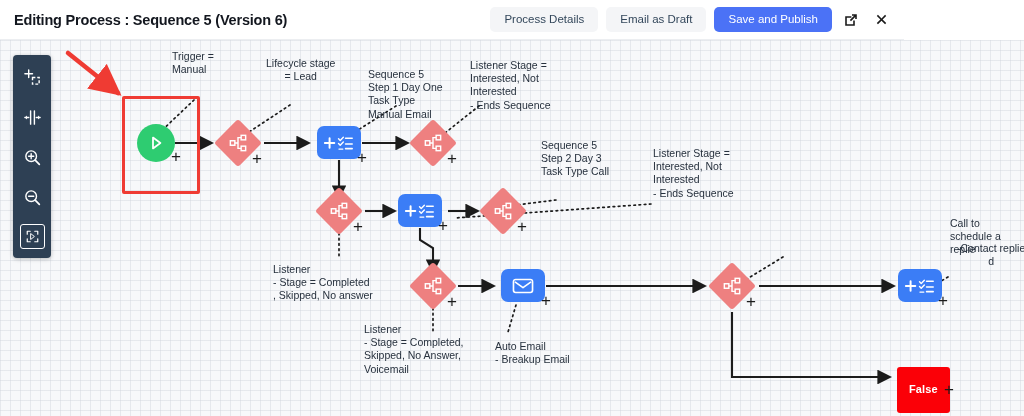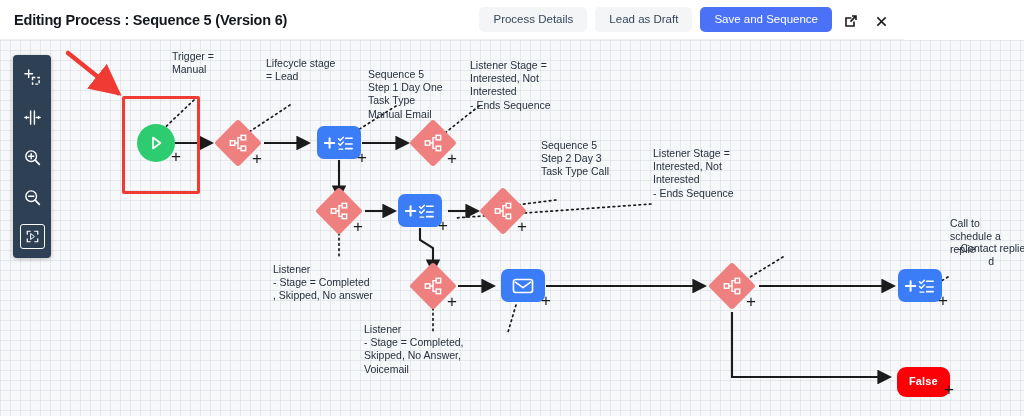--- a/index.html
+++ b/index.html
@@ -14,21 +14,21 @@
   .header{
     position:absolute;left:0;top:0;width:904px;height:40px;
     background:#ffffff;display:flex;align-items:center;
     box-sizing:border-box;padding:0 12px 0 14px;
     border-bottom:1px solid #eceef1;
   }
   .title{
     font-size:14.5px;font-weight:bold;color:#13171f;letter-spacing:-0.2px;
     white-space:nowrap;
   }
-  .hdr-right{margin-left:auto;display:flex;align-items:flex-end;gap:8px;}
+  .hdr-right{margin-left:auto;display:flex;align-items:center;gap:8px;}
   .btn{
     font-family:"Liberation Sans",sans-serif;
     font-size:11.5px;border:none;border-radius:5px;
     padding:7px 14px;cursor:pointer;white-space:nowrap;line-height:1;
   }
   .btn-ghost{background:#f4f5f7;color:#33475b;}
   .btn-primary{background:#4b72f6;color:#ffffff;font-weight:500;}
   .icon-btn{
     width:22px;height:22px;display:flex;align-items:center;justify-content:center;
     cursor:pointer;background:transparent;border:none;padding:0;
@@ -74,22 +74,22 @@
   .node-diamond > .dico{transform:rotate(-45deg);display:block;}
   .node-task{
     width:44px;height:33px;border-radius:7px;background:#3b7df6;
     display:flex;align-items:center;justify-content:center;
   }
   .node-email{
     width:44px;height:33px;border-radius:7px;background:#3b7df6;
     display:flex;align-items:center;justify-content:center;
   }
   .badge-false{
-    background:#fb0007;color:#ffffff;border-radius:9px;
-    font-size:11px;font-weight:bold;padding:8px 12px;line-height:1.25;
+    background:#fb0007;color:#ffffff;border-radius:3px;
+    font-size:11px;font-weight:bold;padding:16px 12px;line-height:1.25;
     display:inline-block;letter-spacing:.1px;
   }
   .plus{
     position:absolute;color:#1b1b1b;font-size:17px;line-height:1;
     font-family:"Liberation Sans",sans-serif;font-weight:500;
   }
 
   
   .lbl{
     position:absolute;font-size:10.5px;line-height:13.2px;color:#26303d;
@@ -104,22 +104,22 @@
 </style>
 </head>
 <body>
 
 <div id="app">
 
   <div class="header">
     <div class="title">Editing Process : Sequence 5 (Version 6)</div>
     <div class="hdr-right">
       <button class="btn btn-ghost">Process Details</button>
-      <button class="btn btn-ghost">Lead as Draft</button>
-      <button class="btn btn-primary">Save and Sequence</button>
+      <button class="btn btn-ghost">Email as Draft</button>
+      <button class="btn btn-primary">Save and Publish</button>
       <button class="icon-btn" title="Open">
         <svg width="16" height="16" viewBox="0 0 16 16">
           <path d="M2.2 4.2 H8.4 V5.8 H3.8 V12.2 H10.2 V8.6 H11.8 V13.8 H2.2 Z" fill="#1b1b1b"></path>
           <path d="M9.0 2.2 H13.8 V7.0 H12.2 V4.95 L8.0 9.15 L6.85 8.0 L11.05 3.8 H9.0 Z" fill="#1b1b1b"></path>
         </svg>
       </button>
       <button class="icon-btn" title="Close">
         <svg width="15" height="15" viewBox="0 0 16 16">
           <path d="M3 4.2 L4.2 3 L8 6.8 L11.8 3 L13 4.2 L9.2 8 L13 11.8 L11.8 13 L8 9.2 L4.2 13 L3 11.8 L6.8 8 Z" fill="#1b1b1b"></path>
         </svg>
@@ -351,21 +351,21 @@
       <span class="plus" style="left:40px;top:23px;">+</span>
     </div>
 
     <div class="node" style="left:897px;top:327px;">
       <span class="badge-false">False</span>
       <span class="plus" style="left:47px;top:14px;">+</span>
     </div>
 
     <div class="lbl" style="left:172px;top:10px;">Trigger =
 Manual</div>
-    <div class="lbl" style="left:266px;top:17px;">Lifecycle stage
+    <div class="lbl" style="left:266px;top:17px;text-align:center;">Lifecycle stage
 = Lead</div>
     <div class="lbl" style="left:368px;top:28px;">Sequence 5
 Step 1 Day One
 Task Type
 Manual Email</div>
     <div class="lbl" style="left:470px;top:19px;">Listener Stage =
 Interested, Not
 Interested
 - Ends Sequence</div>
     <div class="lbl" style="left:541px;top:99px;">Sequence 5
@@ -375,20 +375,22 @@
 Interested, Not
 Interested
 - Ends Sequence</div>
     <div class="lbl" style="left:273px;top:223px;">Listener
 - Stage = Completed
 , Skipped, No answer</div>
     <div class="lbl" style="left:364px;top:283px;">Listener
 - Stage = Completed,
 Skipped, No Answer,
 Voicemail</div>
+    <div class="lbl" style="left:495px;top:300px;">Auto Email
+- Breakup Email</div>
     <div class="lbl" style="left:950px;top:177px;">Call to
 schedule a
 replie</div>
     <div class="lbl" style="left:957px;top:202px;text-align:center;">-Contact replie
 d</div>
 
   </div>
 </div>
 
 </body></html>

